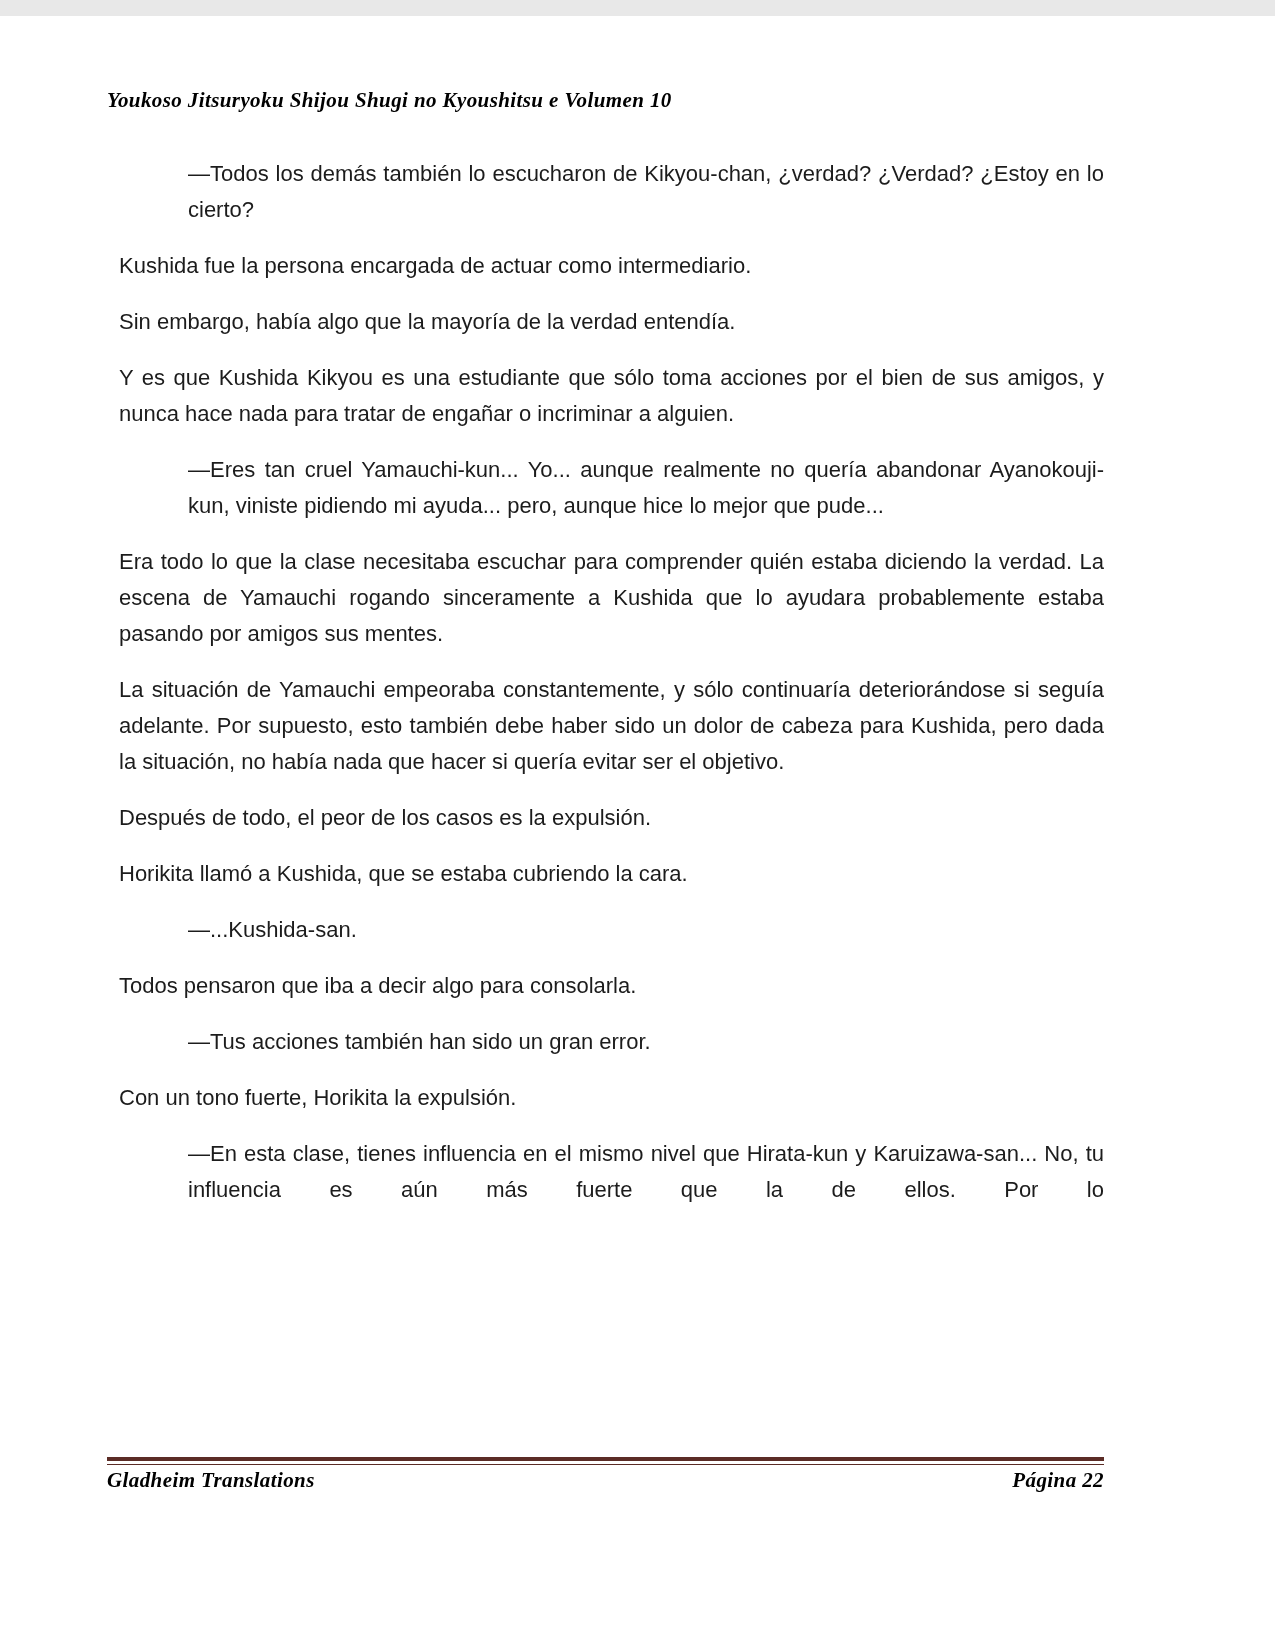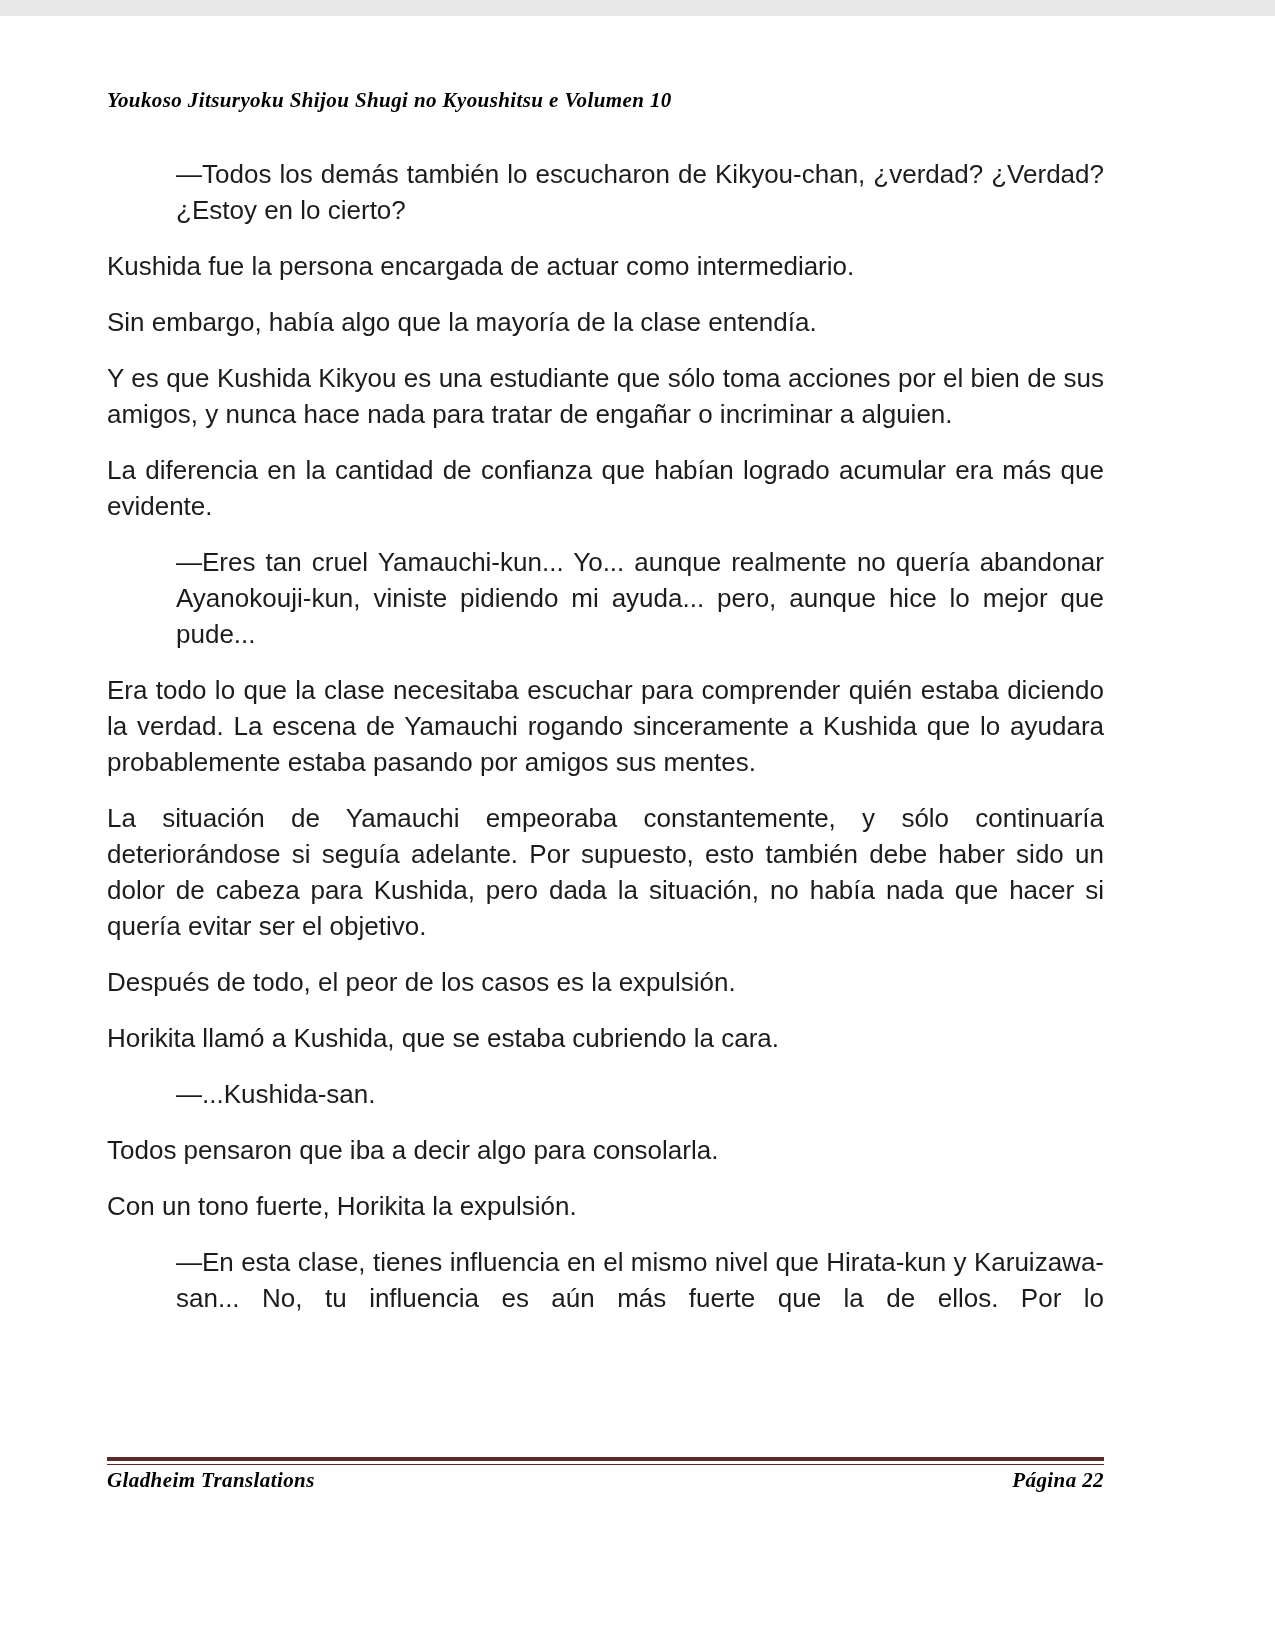--- a/index.html
+++ b/index.html
@@ -23,23 +23,23 @@
     font-style: italic;
     font-weight: bold;
     font-size: 21px;
     letter-spacing: 0.4px;
     color: #000000;
     white-space: nowrap;
   }
   .content {
     position: absolute;
     top: 140px;
-    left: 107px;
+    left: 119px;
     right: 171px;
-    font-size: 26px;
+    font-size: 22px;
     line-height: 36px;
   }
   p.para {
     text-align: justify;
     margin-bottom: 20px;
   }
   p.dialogue {
     margin-left: 69px;
   }
   p.cont {
@@ -72,30 +72,30 @@
 </head>
 <body>
 
 <div class="page">
 
   <div class="header">Youkoso Jitsuryoku Shijou Shugi no Kyoushitsu e Volumen 10</div>
 
   <div class="content">
     <p class="para dialogue">—Todos los demás también lo escucharon de Kikyou-chan, ¿verdad? ¿Verdad? ¿Estoy en lo cierto?</p>
     <p class="para">Kushida fue la persona encargada de actuar como intermediario.</p>
-    <p class="para">Sin embargo, había algo que la mayoría de la clase entendía.</p>
+    <p class="para">Sin embargo, había algo que la mayoría de la verdad entendía.</p>
     <p class="para">Y es que Kushida Kikyou es una estudiante que sólo toma acciones por el bien de sus amigos, y nunca hace nada para tratar de engañar o incriminar a alguien.</p>
-    <p class="para">La diferencia en la cantidad de confianza que habían logrado acumular era más que evidente.</p>
     <p class="para dialogue">—Eres tan cruel Yamauchi-kun... Yo... aunque realmente no quería abandonar Ayanokouji-kun, viniste pidiendo mi ayuda... pero, aunque hice lo mejor que pude...</p>
     <p class="para">Era todo lo que la clase necesitaba escuchar para comprender quién estaba diciendo la verdad. La escena de Yamauchi rogando sinceramente a Kushida que lo ayudara probablemente estaba pasando por amigos sus mentes.</p>
     <p class="para">La situación de Yamauchi empeoraba constantemente, y sólo continuaría deteriorándose si seguía adelante. Por supuesto, esto también debe haber sido un dolor de cabeza para Kushida, pero dada la situación, no había nada que hacer si quería evitar ser el objetivo.</p>
     <p class="para">Después de todo, el peor de los casos es la expulsión.</p>
     <p class="para">Horikita llamó a Kushida, que se estaba cubriendo la cara.</p>
     <p class="para dialogue">—...Kushida-san.</p>
     <p class="para">Todos pensaron que iba a decir algo para consolarla.</p>
+    <p class="para dialogue">—Tus acciones también han sido un gran error.</p>
     <p class="para">Con un tono fuerte, Horikita la expulsión.</p>
     <p class="para dialogue cont">—En esta clase, tienes influencia en el mismo nivel que Hirata-kun y Karuizawa-san... No, tu influencia es aún más fuerte que la de ellos. Por lo</p>
   </div>
 
   <div class="footer">
     <div class="footer-rule"></div>
     <div class="footer-row">
       <span>Gladheim Translations</span>
       <span>Página 22</span>
     </div>

